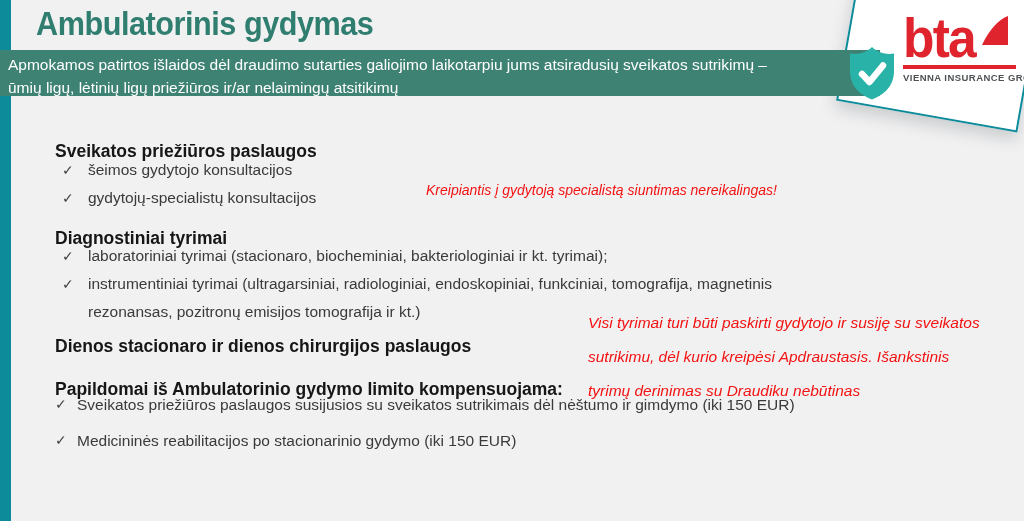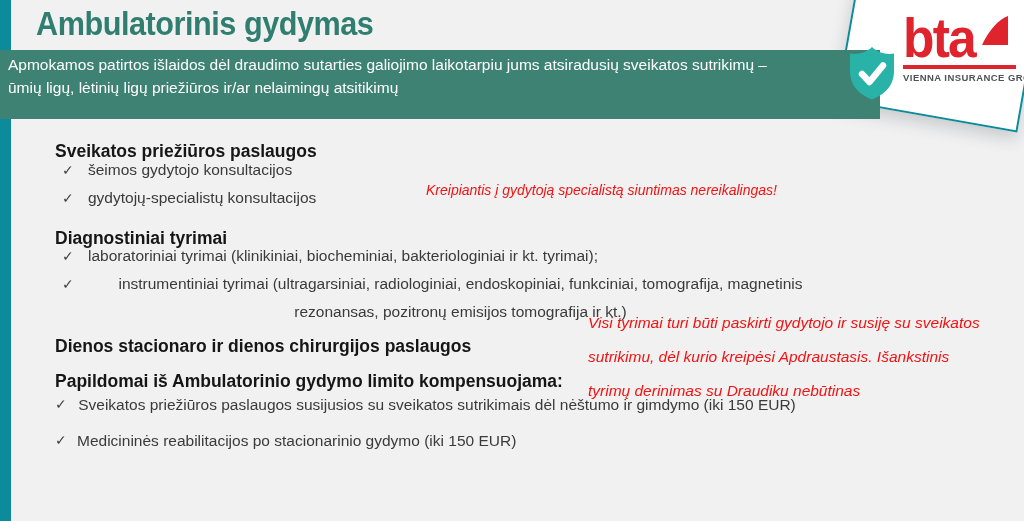--- a/index.html
+++ b/index.html
@@ -12,44 +12,44 @@
   .slide{position:relative;width:1024px;height:521px;background:var(--page-bg);overflow:hidden;}
 
   .stripe{position:absolute;left:0;top:0;width:11px;height:521px;background:var(--accent-teal);z-index:1;}
 
   .logo-panel{position:absolute;left:851px;top:-70px;width:180px;height:184px;background:#ffffff;
     border:2px solid var(--accent-teal);transform:rotate(10deg);box-shadow:0 7px 16px rgba(60,70,70,.22);z-index:2;}
 
   .title{position:absolute;left:36px;top:4px;margin:0;font-size:34px;font-weight:bold;color:var(--title-text);
     letter-spacing:-.5px;transform:scaleX(.9);transform-origin:left top;white-space:nowrap;z-index:3;}
 
-  .banner{position:absolute;left:0;top:50px;width:880px;height:69px;background:var(--banner-bg);
+  .banner{position:absolute;left:0;top:50px;width:880px;height:46px;background:var(--banner-bg);
     color:var(--banner-text);z-index:4;padding-top:3px;box-sizing:border-box;}
   .banner-line{font-size:15.5px;line-height:23px;padding-left:8px;white-space:nowrap;}
 
   .shield{position:absolute;left:846px;top:45px;z-index:6;}
 
   .logo{position:absolute;left:903px;top:14px;width:116px;z-index:5;}
   .bta-row{display:flex;align-items:flex-start;text-align:right;}
   .bta-word{font-size:56px;font-weight:bold;color:var(--brand-red);line-height:.84;letter-spacing:-2px;
     transform:scaleX(.92);transform-origin:left top;}
   .sail{margin-left:1px;margin-top:1px;}
   .brand-underline{height:4px;background:var(--brand-red);margin-top:4px;width:113px;}
   .vig{font-size:9.5px;font-weight:bold;letter-spacing:.45px;color:var(--vig-text);margin-top:3px;white-space:nowrap;}
 
   .heading{position:absolute;left:38px;margin:17px;font-size:17.5px;font-weight:bold;color:var(--heading-text);white-space:nowrap;z-index:3;}
-  .h1{top:124px;} .h2{top:211px;} .h3{top:319px;} .h4{top:354px;}
+  .h1{top:124px;} .h2{top:211px;} .h3{top:319px;} .h4{top:362px;}
 
   .group{position:absolute;z-index:3;}
   .g1{left:62px;top:156px;} .g2{left:62px;top:242px;} .g3{left:55px;top:391px;}
   .row{display:flex;align-items:flex-start;line-height:28px;}
   .g3 .row{line-height:27px;margin-bottom:9px;}
   .check{width:26px;flex:0 0 26px;color:#3f3f3f;font-size:14px;}
   .g3 .check{width:22px;flex-basis:22px;}
-  .btext{font-size:15.5px;color:var(--body-text);text-align:center;}
+  .btext{font-size:15.5px;color:var(--body-text);}
   .w745{width:745px;} .w720{width:720px;}
 
   .note{position:absolute;color:var(--note-red);font-style:italic;z-index:3;}
   .note-referral{left:386px;top:182px;font-size:14px;white-space:nowrap;margin-left:40px;}
   .note-tests{left:588px;top:306px;width:402px;font-size:15.5px;line-height:34px;}
 </style>
 </head>
 <body>
 
 <div class="slide">
@@ -94,21 +94,21 @@
       <span class="btext">gydytojų-specialistų konsultacijos</span>
     </div>
   </div>
 
   <div class="note note-referral">Kreipiantis į gydytoją specialistą siuntimas nereikalingas!</div>
 
   <h2 class="heading h2">Diagnostiniai tyrimai</h2>
   <div class="group g2">
     <div class="row">
       <span class="check">✓</span>
-      <span class="btext">laboratoriniai tyrimai (klinikiniai, biocheminiai, bakteriologiniai ir kt. tyrimai);</span>
+      <span class="btext">laboratoriniai tyrimai (stacionaro, biocheminiai, bakteriologiniai ir kt. tyrimai);</span>
     </div>
     <div class="row">
       <span class="check">✓</span>
       <span class="btext w745">instrumentiniai tyrimai (ultragarsiniai, radiologiniai, endoskopiniai, funkciniai, tomografija, magnetinis rezonansas, pozitronų emisijos tomografija ir kt.)</span>
     </div>
   </div>
 
   <h2 class="heading h3">Dienos stacionaro ir dienos chirurgijos paslaugos</h2>
 
   <h2 class="heading h4">Papildomai iš Ambulatorinio gydymo limito kompensuojama:</h2>

